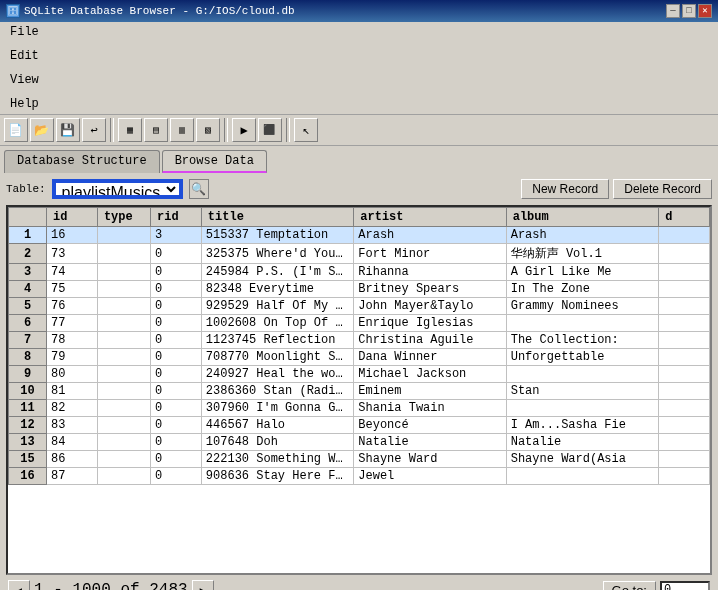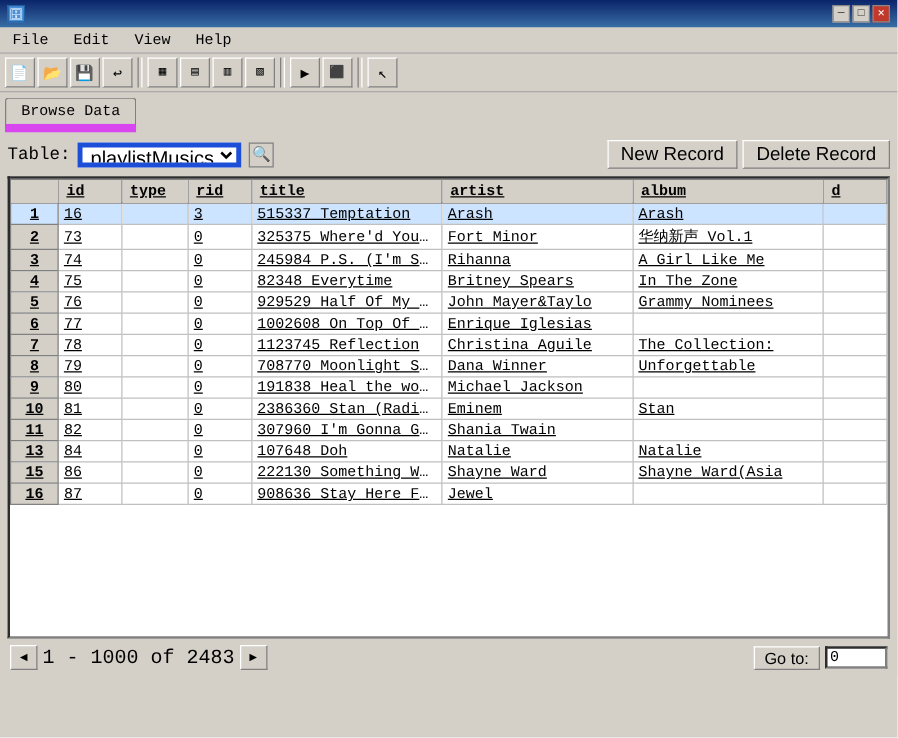--- a/index.html
+++ b/index.html
@@ -51,20 +51,21 @@
     }
     .win-btn.minimize { background: #d4d0c8; }
     .win-btn.maximize { background: #d4d0c8; }
     .win-btn.close { background: #c0392b; color: white; }
     .menu-bar {
       background: #d4d0c8;
       padding: 2px 4px;
       display: flex;
       gap: 8px;
       border-bottom: 1px solid #a0a0a0;
+      flex-direction: column;
     }
     .menu-item {
       padding: 1px 6px;
       cursor: pointer;
       font-size: 12px;
     }
     .toolbar {
       background: #d4d0c8;
       padding: 3px 4px;
       display: flex;
@@ -101,40 +102,40 @@
       border: 1px solid #808080;
       border-bottom: none;
       cursor: pointer;
       background: #c0bdb5;
       font-size: 12px;
       border-top-left-radius: 3px;
       border-top-right-radius: 3px;
     }
     .tab.active {
       background: #d4d0c8;
-      border-bottom: 7px solid #d946ef;
+      border-bottom: 2px solid #d946ef;
       position: relative;
       z-index: 1;
     }
     .content-area {
       background: #d4d0c8;
       padding: 6px;
     }
     .table-controls {
       display: flex;
       align-items: center;
       justify-content: space-between;
       margin-bottom: 6px;
     }
     .table-selector {
       display: flex;
       align-items: center;
       gap: 6px;
     }
-    .table-label { font-size: 14px; text-align: center; }
+    .table-label { font-size: 11px; text-align: center; }
     .select-box {
       height: 20px;
       border: 4px solid #1d4ed8;
       background: white;
       font-size: 16px;
       padding: 0 2px;
       min-width: 120px;
     }
     .search-btn {
       width: 20px; height: 20px;
@@ -150,35 +151,34 @@
       display: flex;
       gap: 4px;
     }
     .record-btn {
       padding: 2px 10px;
       border: 1px solid #808080;
       border-top-color: #ffffff;
       border-left-color: #ffffff;
       background: #d4d0c8;
       cursor: pointer;
-      font-size: 15px;
+      font-size: 12px;
     }
     .table-container {
       border: 2px inset #808080;
       background: white;
       height: 370px;
       overflow: hidden;
       position: relative;
     }
     table {
       border-collapse: collapse;
       width: 100%;
       font-size: 12px;
       font-family: 'Courier New', Courier, monospace;
-      text-decoration: underline;
     }
     thead {
       position: sticky;
       top: 0;
       z-index: 2;
     }
     th {
       background: #d4d0c8;
       border: 1px solid #808080;
       padding: 2px 6px;
@@ -264,20 +264,21 @@
       background: #c0bdb5;
       border: 1px solid #808080;
     }
   </style>
 </head>
 <body>
 
 <div class="title-bar">
   <div class="title-bar-left">
     <span class="title-bar-icon">🗄</span>
+    <span>SQLite Database Browser - G:/IOS/cloud.db</span>
   </div>
   <div class="window-controls">
     <div class="win-btn minimize">─</div>
     <div class="win-btn maximize">□</div>
     <div class="win-btn close">✕</div>
   </div>
 </div>
 
 <div class="menu-bar">
   <span class="menu-item">File</span>
@@ -297,20 +298,21 @@
   <div class="tool-btn" style="font-size:10px;">▥</div>
   <div class="tool-btn" style="font-size:10px;">▧</div>
   <div class="tool-separator"></div>
   <div class="tool-btn">▶</div>
   <div class="tool-btn" style="font-size:10px;">⬛</div>
   <div class="tool-separator"></div>
   <div class="tool-btn">↖</div>
 </div>
 
 <div class="tabs-bar">
+  <div class="tab">Database Structure</div>
   <div class="tab active">Browse Data</div>
 </div>
 
 <div class="content-area">
 
   <div class="table-controls">
     <div class="table-selector">
       <span class="table-label">Table:</span>
       <select class="select-box">
         <option>playlistMusics</option>
@@ -421,21 +423,21 @@
               <td>708770 Moonlight Shadow</td>
               <td>Dana Winner</td>
               <td>Unforgettable</td>
               <td></td>
             </tr>
             <tr>
               <td class="row-num">9</td>
               <td>80</td>
               <td></td>
               <td>0</td>
-              <td>191838 Heal the world</td>
+              <td>240927 Heal the world</td>
               <td>Michael Jackson</td>
               <td></td>
               <td></td>
             </tr>
             <tr>
               <td class="row-num">10</td>
               <td>81</td>
               <td></td>
               <td>0</td>
               <td>2386360 Stan (Radio Edit</td>
@@ -444,20 +446,30 @@
               <td></td>
             </tr>
             <tr>
               <td class="row-num">11</td>
               <td>82</td>
               <td></td>
               <td>0</td>
               <td>307960 I'm Gonna Getcha</td>
               <td>Shania Twain</td>
               <td></td>
+              <td></td>
+            </tr>
+            <tr>
+              <td class="row-num">12</td>
+              <td>83</td>
+              <td></td>
+              <td>0</td>
+              <td>446567 Halo</td>
+              <td>Beyoncé</td>
+              <td>I Am...Sasha Fie</td>
               <td></td>
             </tr>
             <tr>
               <td class="row-num">13</td>
               <td>84</td>
               <td></td>
               <td>0</td>
               <td>107648 Doh</td>
               <td>Natalie</td>
               <td>Natalie</td>

